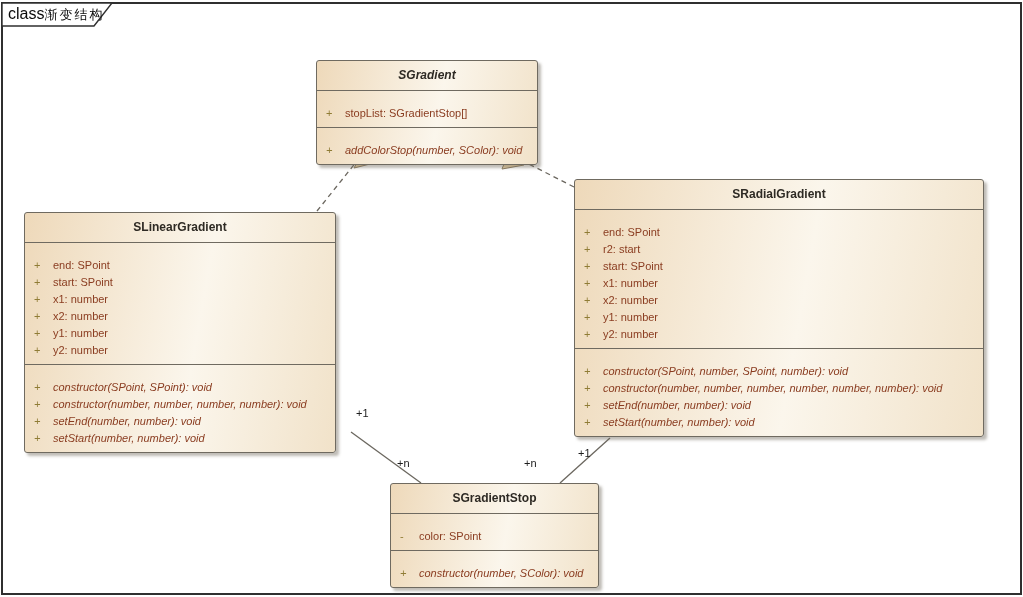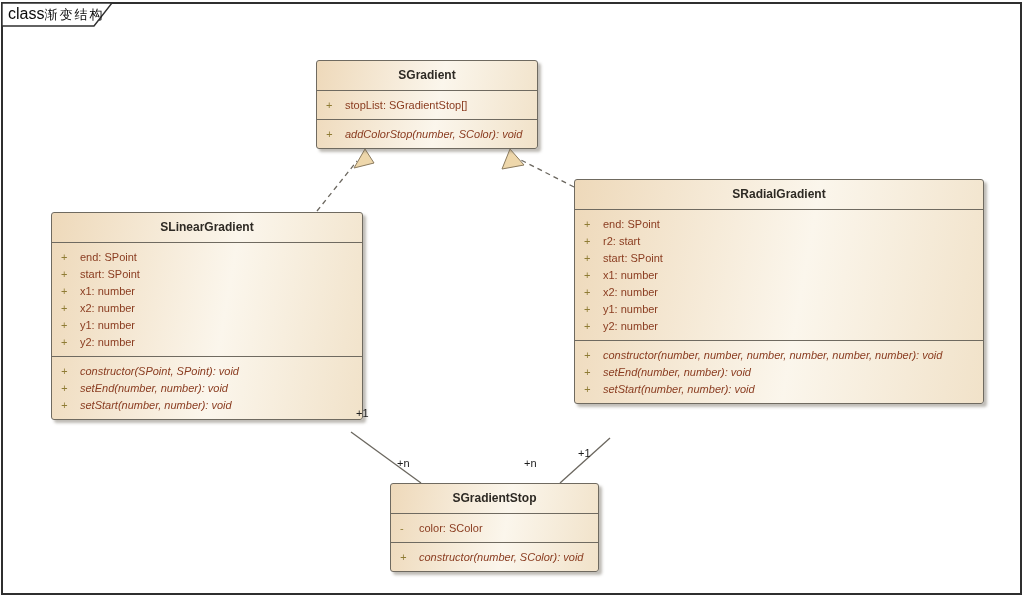--- a/index.html
+++ b/index.html
@@ -25,31 +25,31 @@
     position:absolute;z-index:3;
     border:1px solid #6f6a60;border-radius:3px;
     background:linear-gradient(100deg,#eed9ba 0%,#fbf6ec 55%,#f1e2c9 100%);
     box-shadow:3px 3px 3px rgba(110,104,92,0.45);
   }
   .cls-title{
     height:29px;line-height:29px;text-align:center;
     font-size:12px;font-weight:bold;color:#2e2a24;
     border-bottom:1px solid #6f6a60;
   }
-  .abstract .cls-title{}
-  .compartment{padding:6px 12px 5px 0;border-bottom:1px solid #6f6a60;}
+  .abstract .cls-title{font-style:italic;}
+  .compartment{padding:6px 12px 5px 0;border-bottom:1px solid #6f6a60;margin-top:8px;}
   .compartment.last{border-bottom:none;font-style:italic;}
   .member-row{height:17px;line-height:17px;font-size:11px;white-space:nowrap;padding-left:9px;}
   .vis{display:inline-block;width:19px;color:#8f7c35;}
   .mtext{color:#8a3c20;}
   .mult-label{
     position:absolute;z-index:4;font-size:11px;color:#1c1c1c;white-space:nowrap;
   }
   #cls-sgradient{left:316px;top:60px;width:220px;}
-  #cls-slineargradient{left:51px;top:212px;width:310px;}
+  #cls-slineargradient{left:24px;top:212px;width:310px;}
   #cls-sradialgradient{left:574px;top:179px;width:408px;}
   #cls-sgradientstop{left:390px;top:483px;width:207px;}
   #lbl-lin-1{left:356px;top:407px;}
   #lbl-lin-n{left:397px;top:457px;}
   #lbl-rad-n{left:524px;top:457px;}
   #lbl-rad-1{left:578px;top:447px;}
 </style>
 </head>
 <body>
 
@@ -92,47 +92,49 @@
   <div class="compartment">
       <div class="member-row"><span class="vis">+</span><span class="mtext">end: SPoint</span></div>
       <div class="member-row"><span class="vis">+</span><span class="mtext">start: SPoint</span></div>
       <div class="member-row"><span class="vis">+</span><span class="mtext">x1: number</span></div>
       <div class="member-row"><span class="vis">+</span><span class="mtext">x2: number</span></div>
       <div class="member-row"><span class="vis">+</span><span class="mtext">y1: number</span></div>
       <div class="member-row"><span class="vis">+</span><span class="mtext">y2: number</span></div>
     </div>
   <div class="compartment last">
       <div class="member-row"><span class="vis">+</span><span class="mtext">constructor(SPoint, SPoint): void</span></div>
+      <div class="member-row"><span class="vis">+</span><span class="mtext">constructor(number, number, number, number): void</span></div>
       <div class="member-row"><span class="vis">+</span><span class="mtext">setEnd(number, number): void</span></div>
       <div class="member-row"><span class="vis">+</span><span class="mtext">setStart(number, number): void</span></div>
     </div>
 </div>
 
 <div class="uml-class" id="cls-sradialgradient">
   <div class="cls-title">SRadialGradient</div>
   <div class="compartment">
       <div class="member-row"><span class="vis">+</span><span class="mtext">end: SPoint</span></div>
       <div class="member-row"><span class="vis">+</span><span class="mtext">r2: start</span></div>
       <div class="member-row"><span class="vis">+</span><span class="mtext">start: SPoint</span></div>
       <div class="member-row"><span class="vis">+</span><span class="mtext">x1: number</span></div>
       <div class="member-row"><span class="vis">+</span><span class="mtext">x2: number</span></div>
       <div class="member-row"><span class="vis">+</span><span class="mtext">y1: number</span></div>
       <div class="member-row"><span class="vis">+</span><span class="mtext">y2: number</span></div>
     </div>
   <div class="compartment last">
+      <div class="member-row"><span class="vis">+</span><span class="mtext">constructor(SPoint, number, SPoint, number): void</span></div>
       <div class="member-row"><span class="vis">+</span><span class="mtext">constructor(number, number, number, number, number, number): void</span></div>
       <div class="member-row"><span class="vis">+</span><span class="mtext">setEnd(number, number): void</span></div>
       <div class="member-row"><span class="vis">+</span><span class="mtext">setStart(number, number): void</span></div>
     </div>
 </div>
 
 <div class="uml-class" id="cls-sgradientstop">
   <div class="cls-title">SGradientStop</div>
   <div class="compartment">
-      <div class="member-row"><span class="vis">-</span><span class="mtext">color: SColor</span></div>
+      <div class="member-row"><span class="vis">-</span><span class="mtext">color: SPoint</span></div>
     </div>
   <div class="compartment last">
       <div class="member-row"><span class="vis">+</span><span class="mtext">constructor(number, SColor): void</span></div>
     </div>
 </div>
 
 <span class="mult-label" id="lbl-lin-1">+1</span>
 <span class="mult-label" id="lbl-lin-n">+n</span>
 <span class="mult-label" id="lbl-rad-n">+n</span>
 <span class="mult-label" id="lbl-rad-1">+1</span>

